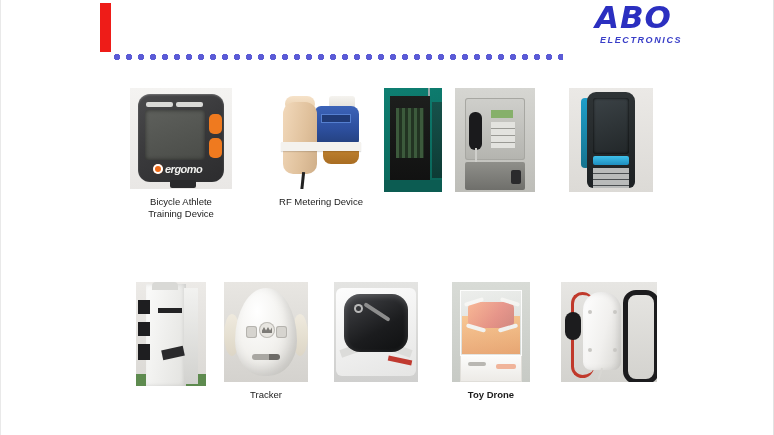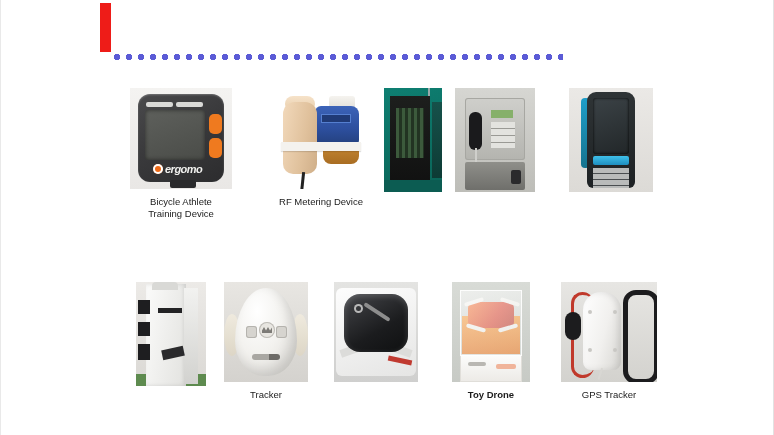--- a/index.html
+++ b/index.html
@@ -232,20 +232,24 @@
     border-left:2px solid #d8d7d3;transform:rotate(18deg);}
 </style>
 </head>
 <body>
 
 <div class="slide">
 
   <div class="hdr-bar"></div>
   <div class="hdr-dots"></div>
 
+  <div class="logo">
+    <div class="logo-main">ABO</div>
+    <div class="logo-sub">ELECTRONICS</div>
+  </div>
 
   <div class="row" style="top:88px;">
 
     <div class="cell" style="left:110px;width:140px;">
       <div class="shot bike" style="width:102px;height:101px;">
         <div class="ph body"></div>
           <div class="ph screen"></div>
         <div class="ph barA"></div>
           <div class="ph barB"></div>
         <div class="ph btn1"></div>
@@ -367,17 +371,16 @@
         <div class="ph redW"></div>
           <div class="ph blkCoil"></div>
           <div class="ph blkBlob"></div>
         <div class="ph body"></div>
         <div class="ph s1"></div>
           <div class="ph s2"></div>
         <div class="ph s3"></div>
           <div class="ph s4"></div>
         <div class="ph tailw"></div>
       </div>
-      <div class="cap">GPS Tracker</div>
     </div>
   </div>
 
 </div>
 
 </body></html>

